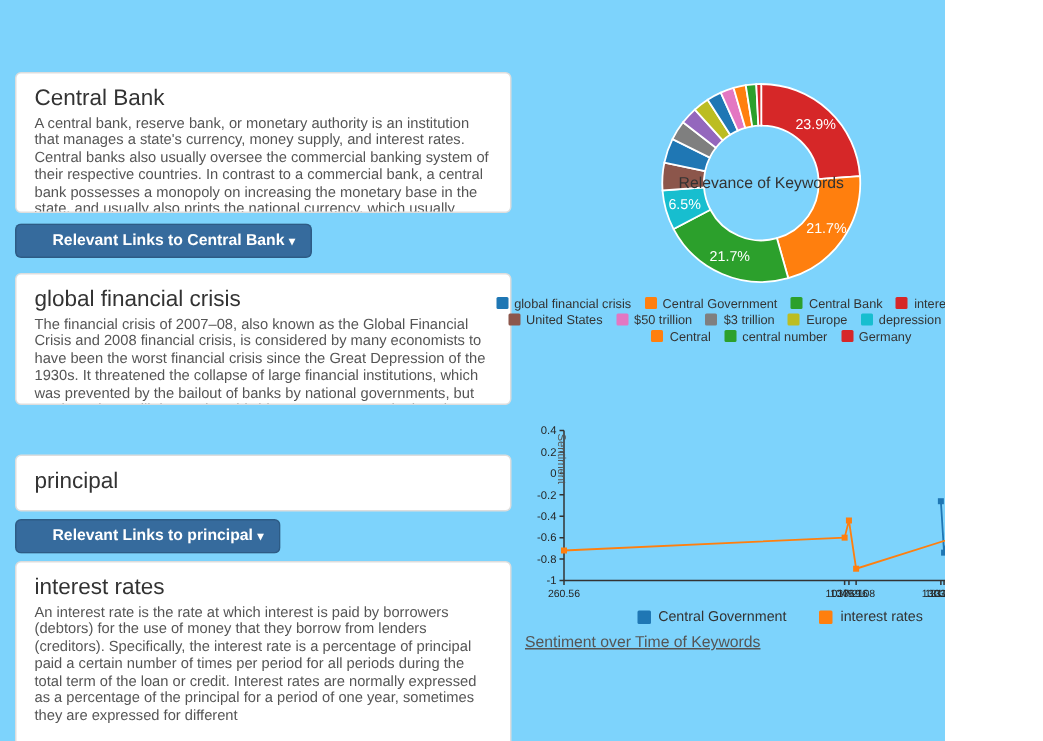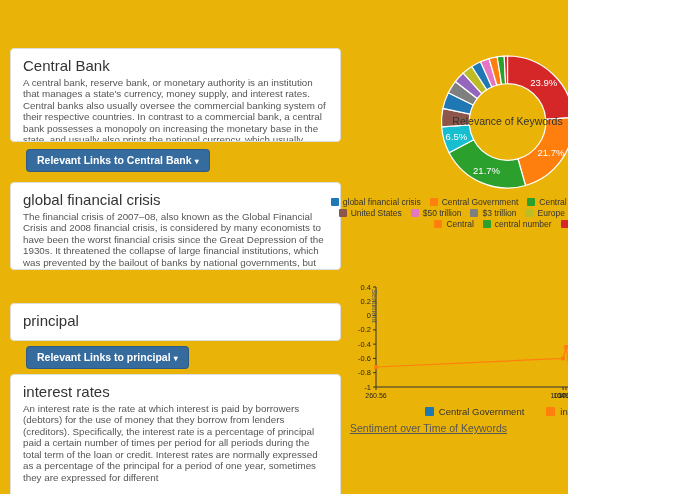--- a/index.html
+++ b/index.html
@@ -1,24 +1,24 @@
 <!DOCTYPE html>
 <html style="--accent: #366b9d;"><head>
 <meta charset="utf-8">
 <style>
   html,body{margin:0;padding:0;background:#fff;}
-  .page{position:relative;width:568px;height:494px;overflow:hidden;background:#eab308;
+  .page{position:relative;width:630px;height:494px;overflow:hidden;background:#7dd3fc;
         font-family:"Liberation Sans",sans-serif;}
   .card{position:absolute;left:10px;width:331px;box-sizing:border-box;background:#fff;
         border:1px solid #ddd;border-radius:4px;padding:6px 12px;overflow:hidden;}
   .card-title{font-size:15px;color:#333;margin:2px 0 3px 0;font-weight:400;}
   .card-body{font-size:9.8px;line-height:1.17;color:#555;}
   .btn{position:absolute;left:10px;background:var(--accent,#366b9d);color:#fff;border:1px solid rgba(0,0,0,.15);
-       border-radius:4px;font-size:10.5px;font-weight:bold;padding:4px 10px 5px 10px;
-       font-family:inherit;cursor:pointer;white-space:nowrap;margin-left:16px;}
+       border-radius:4px;font-size:10.5px;font-weight:bold;padding:4px 10px 5px 24px;
+       font-family:inherit;cursor:pointer;white-space:nowrap;}
   .caret{font-size:8px;margin-left:3px;}
   .plegend{position:absolute;left:350px;top:197px;width:342px;display:flex;flex-direction:column;gap:1px;}
   .plrow{display:flex;justify-content:center;gap:9px;}
   .plitem{display:flex;align-items:center;gap:4px;font-size:8.5px;color:#333;white-space:nowrap;}
   .plitem i{width:8px;height:8px;border-radius:1px;display:block;flex:none;}
   .llegend{position:absolute;left:345px;top:406px;width:350px;display:flex;justify-content:center;
            gap:22px;align-items:center;}
   .llitem{display:flex;align-items:center;gap:5px;font-size:9.5px;color:#333;white-space:nowrap;}
   .llitem i{width:9px;height:9px;border-radius:1px;display:block;flex:none;}
   .caption{position:absolute;left:350px;top:422px;font-size:10.5px;color:#555;text-decoration:underline;}

